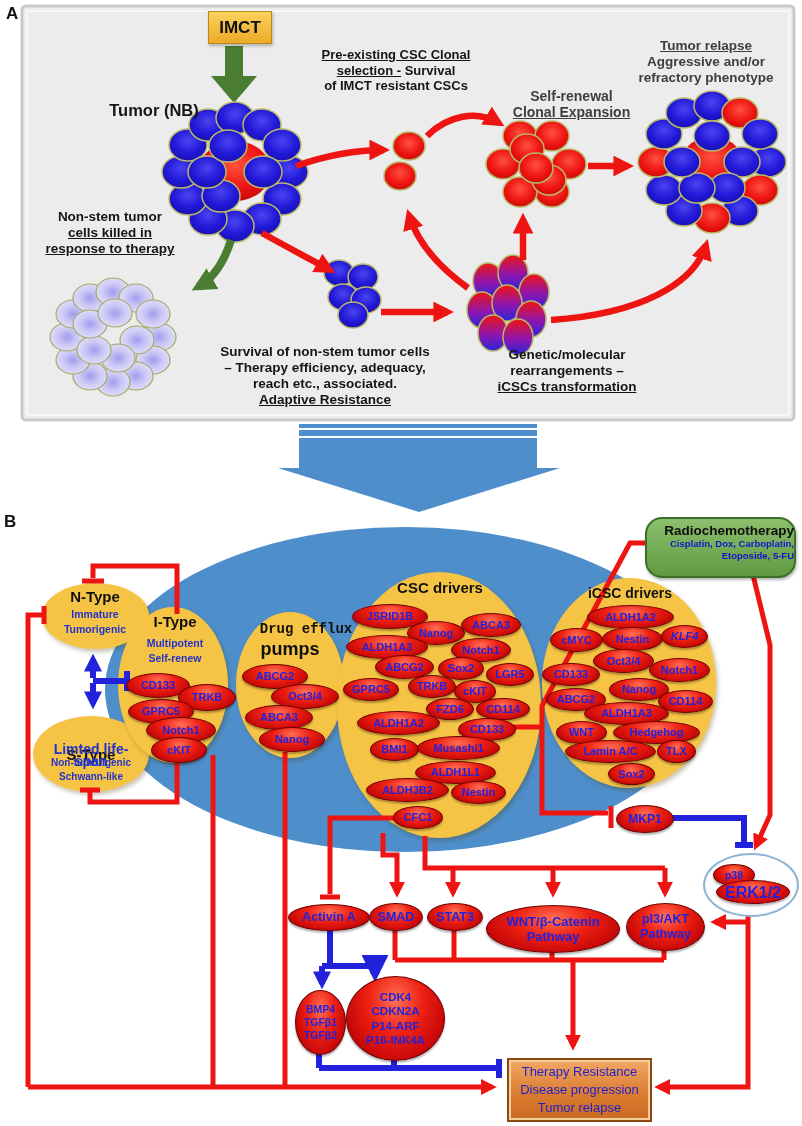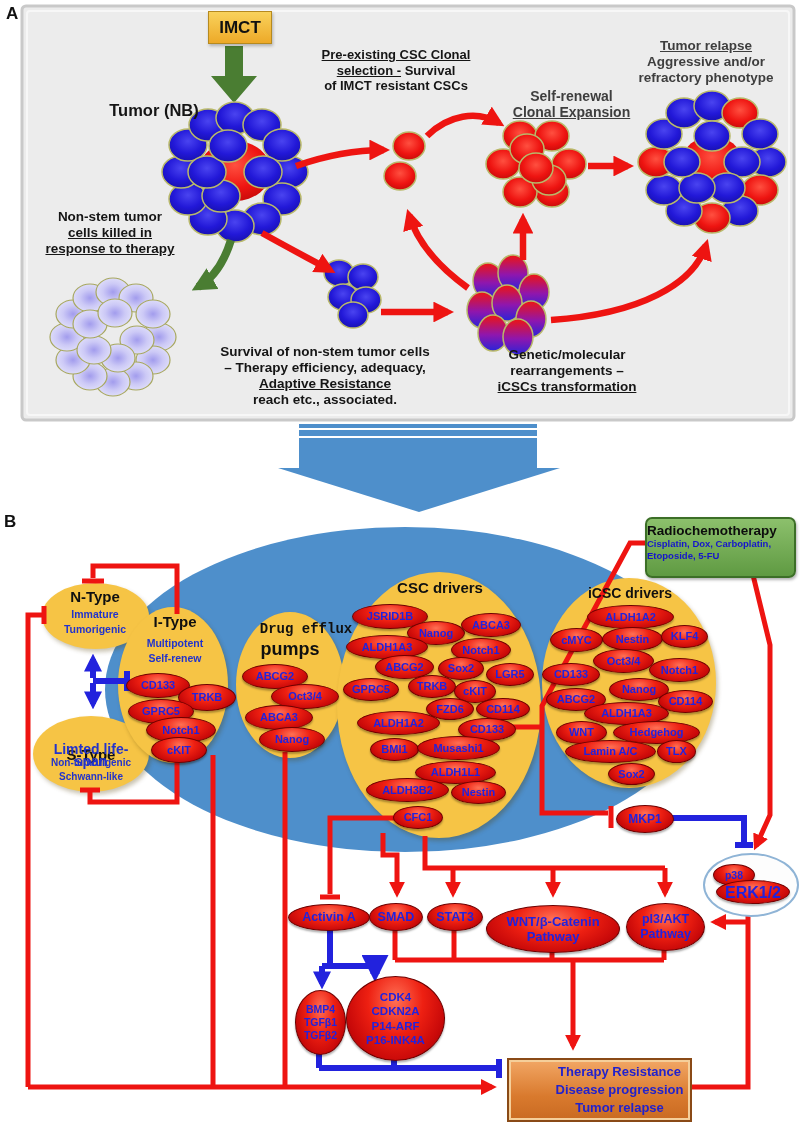--- a/index.html
+++ b/index.html
@@ -11,25 +11,25 @@
   .gray{color:#3e3e3e;}
   .u{text-decoration:underline;}
   #imctBox{position:absolute;left:208px;top:11px;width:62px;height:31px;background:linear-gradient(180deg,#f9d25c,#eda928);border:1px solid #b68a1f;display:flex;align-items:center;justify-content:center;font-weight:bold;font-size:17px;color:#111;z-index:10;box-shadow:1px 2px 3px rgba(0,0,0,.25);}
   
   .ellipseB{position:absolute;left:105px;top:527px;width:600px;height:325px;border-radius:50%;background:#4e8fcb;z-index:1;}
   .yoval{position:absolute;border-radius:50%;background:#f6c445;z-index:3;box-shadow:2px 3px 4px rgba(80,60,0,.3);}
   .gene{position:absolute;border-radius:50%;background:radial-gradient(ellipse at 50% 28%,#ff7055 0%,#ee2012 40%,#c90909 72%,#8c0101 100%);border:1px solid #6e0101;color:#2222dd;font-weight:bold;font-size:11px;display:flex;align-items:center;justify-content:center;text-align:center;z-index:6;box-shadow:0 2px 2px rgba(0,0,0,.3);line-height:11px;}
   .col{flex-direction:column;}
   .btitle{position:absolute;font-weight:bold;color:#101010;text-align:center;z-index:6;}
   .bsub{position:absolute;font-weight:bold;color:#2233cc;text-align:center;z-index:6;font-size:10.5px;line-height:12px;}
-  #radioBox{position:absolute;left:645px;top:517px;width:147px;height:57px;border-radius:7px;background:linear-gradient(180deg,#8cc06c,#5f9a42);border:2px solid #3c6f27;z-index:5;text-align:left;box-shadow:1px 2px 3px rgba(0,0,0,.3);}
+  #radioBox{position:absolute;left:645px;top:517px;width:147px;height:57px;border-radius:17px;background:linear-gradient(180deg,#8cc06c,#5f9a42);border:2px solid #3c6f27;z-index:5;text-align:right;box-shadow:1px 2px 3px rgba(0,0,0,.3);}
   #radioBox .rt{font-weight:bold;font-size:13.5px;color:#0d0d0d;margin-top:4px;}
   #radioBox .rd{font-weight:bold;font-size:9.5px;color:#1515cc;line-height:12px;}
   #erkEllipse{position:absolute;left:703px;top:853px;width:92px;height:60px;border:2px solid #8fb4d6;border-radius:50%;background:#fdfdfd;z-index:5;}
-  #outcomeBox{position:absolute;left:507px;top:1058px;width:141px;height:60px;z-index:5;background:linear-gradient(180deg,#f2a765,#d97a2e 60%,#c96a22);border:2px solid #8a4a16;box-shadow:inset 0 0 0 2px #f5cf9a;display:flex;flex-direction:column;justify-content:center;color:#2222cc;font-weight:bold;font-size:13px;line-height:18px;text-align:center;padding-left:40px;}
+  #outcomeBox{position:absolute;left:507px;top:1058px;width:141px;height:60px;z-index:5;background:linear-gradient(180deg,#f2a765,#d97a2e 60%,#c96a22);border:2px solid #8a4a16;box-shadow:inset 0 0 0 2px #f5cf9a;display:flex;flex-direction:column;justify-content:center;color:#2222cc;font-weight:normal;font-size:13px;line-height:18px;text-align:center;}
 </style>
 </head>
 <body>
 
 <div id="fig">
 
   <div class="ellipseB"></div>
 
   <svg id="art" width="802" height="1126" viewBox="0 0 802 1126">
     <defs>
@@ -263,22 +263,22 @@
 
   <div class="atxt" style="left:30px;top:209px;width:160px;">
     <div><span>Non-stem tumor</span></div>
     <div><span class="u">cells killed in</span></div>
     <div><span class="u">response to therapy</span></div>
   </div>
 
   <div class="atxt" style="left:210px;top:344px;width:230px;">
     <div><span>Survival of non-stem tumor cells</span></div>
     <div><span>– Therapy efficiency, adequacy,</span></div>
+    <div><span>reach etc., associated.</span></div>
     <div><span class="u">Adaptive Resistance</span></div>
-    <div><span>reach etc., associated.</span></div>
   </div>
 
   <div class="atxt" style="left:487px;top:347px;width:160px;">
     <div><span>Genetic/molecular</span></div>
     <div><span>rearrangements –</span></div>
     <div><span class="u">iCSCs transformation</span></div>
   </div>
 
   <div class="panel-label" style="left:4px;top:512px;"><span>B</span></div>
 
@@ -343,21 +343,21 @@
   <div class="gene" style="left:370px;top:738px;width:47px;height:21px;">BMI1</div>
   <div class="gene" style="left:417px;top:736px;width:81px;height:22px;">Musashi1</div>
   <div class="gene" style="left:415px;top:761px;width:79px;height:21px;">ALDH1L1</div>
   <div class="gene" style="left:366px;top:778px;width:81px;height:22px;">ALDH3B2</div>
   <div class="gene" style="left:451px;top:781px;width:53px;height:21px;">Nestin</div>
   <div class="gene" style="left:393px;top:806px;width:48px;height:21px;">CFC1</div>
 
   <div class="gene" style="left:587px;top:605px;width:85px;height:22px;">ALDH1A2</div>
   <div class="gene" style="left:550px;top:628px;width:51px;height:22px;">cMYC</div>
   <div class="gene" style="left:602px;top:627px;width:59px;height:22px;">Nestin</div>
-  <div class="gene" style="left:661px;top:625px;width:45px;height:21px;">KLF4</div>
+  <div class="gene" style="left:661px;top:625px;width:45px;height:21px;font-style:italic;">KLF4</div>
   <div class="gene" style="left:593px;top:649px;width:59px;height:22px;">Oct3/4</div>
   <div class="gene" style="left:542px;top:663px;width:56px;height:21px;">CD133</div>
   <div class="gene" style="left:649px;top:658px;width:59px;height:22px;">Notch1</div>
   <div class="gene" style="left:609px;top:678px;width:58px;height:21px;">Nanog</div>
   <div class="gene" style="left:546px;top:688px;width:58px;height:21px;">ABCG2</div>
   <div class="gene" style="left:658px;top:690px;width:53px;height:21px;">CD114</div>
   <div class="gene" style="left:584px;top:702px;width:83px;height:21px;">ALDH1A3</div>
   <div class="gene" style="left:556px;top:721px;width:49px;height:21px;">WNT</div>
   <div class="gene" style="left:613px;top:721px;width:85px;height:21px;">Hedgehog</div>
   <div class="gene" style="left:565px;top:740px;width:89px;height:21px;">Lamin A/C</div>

